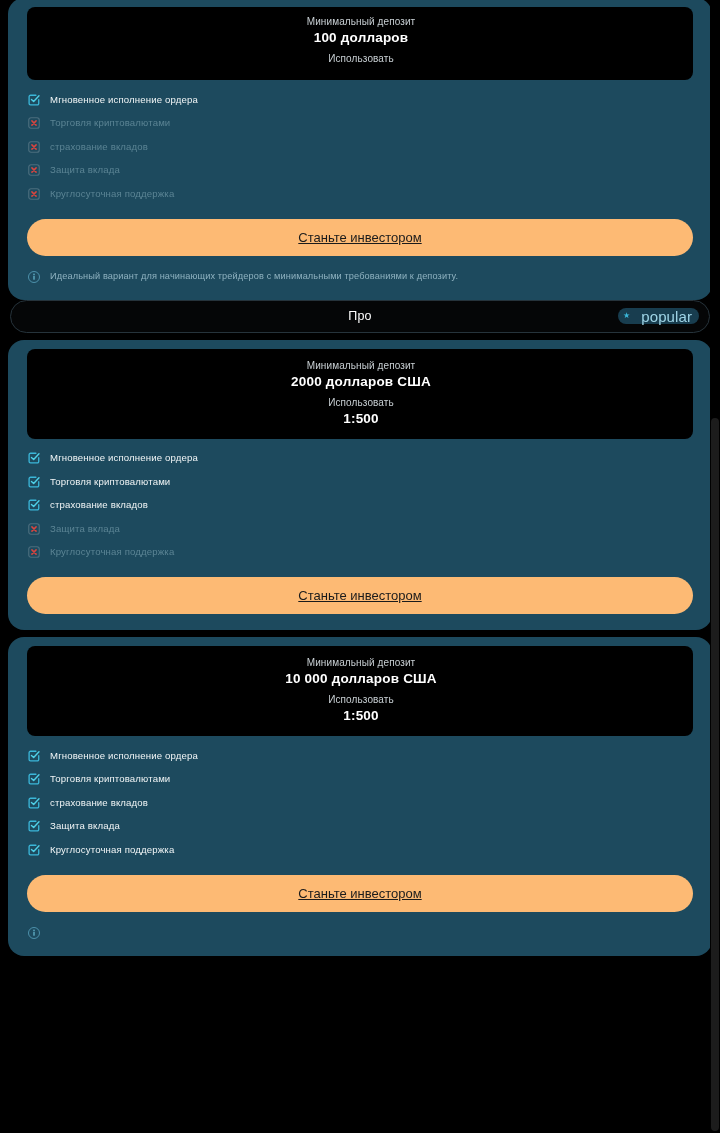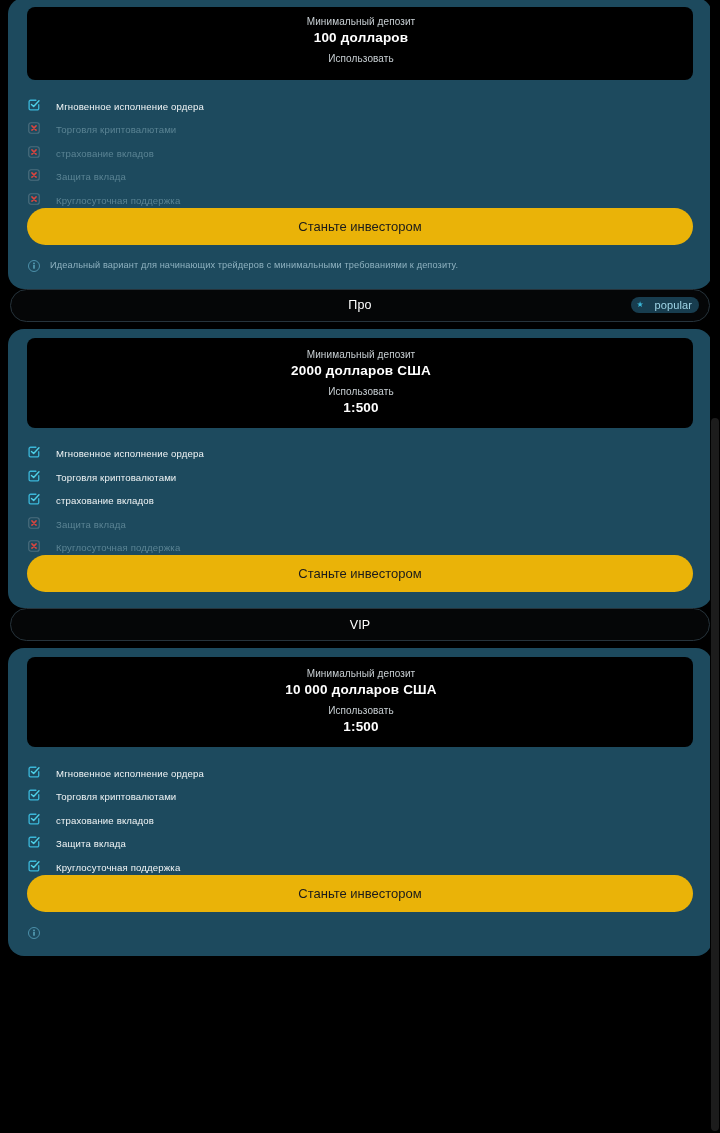--- a/index.html
+++ b/index.html
@@ -48,21 +48,21 @@
     padding: 0 7px 0 5px;
     border-radius: 9px;
     background: #183d4f;
     display: flex;
     align-items: center;
     gap: 3px;
   }
   .popular-badge .star { color: #3bb7d9; font-size: 8px; line-height: 1; }
   .popular-badge .txt {
     color: #9fd4e6;
-    font-size: 11px;
+    font-size: 15px;
     letter-spacing: .1px;
     padding-left: 8px;
   }
 
   .plan-body {
     margin: 7px 8px 0 8px;
     background: #1d4a5e;
     border-radius: 16px;
     padding: 9px 19px 16px 19px;
   }
@@ -85,53 +85,54 @@
     font-size: 13.5px;
     font-weight: bold;
     letter-spacing: .2px;
   }
   .info-gap { height: 8px; }
 
   
   .features { padding: 8px 0 0 0; }
   .feature {
     display: flex;
-    align-items: flex-end;
-    gap: 15px;
+    align-items: center;
+    gap: 9px;
     height: 23.5px;
   }
   .feature-icon {
     width: 14px; height: 14px;
     flex: 0 0 14px;
     position: relative;
   }
   .feature-icon svg { display: block; }
   .feature-label {
     font-size: 9.6px;
     letter-spacing: .15px;
     line-height: 1;
   }
   .feature.on  .feature-label { color: #f1f5f6; }
   .feature.off .feature-label { color: #5b8494; }
 
   
   .cta {
-    margin-top: 2px;
+    margin-top: 13px;
     height: 37px;
     border-radius: 19px;
-    background: #eab308;
+    background: #fdba74;
     color: #1b1b1b;
     font-size: 13px;
     display: flex;
     align-items: center;
     justify-content: center;
     cursor: pointer;
     border: none;
     width: 100%;
     font-family: "Liberation Sans", sans-serif;
+    text-decoration: underline;
   }
 
   
   .note {
     margin-top: 14px;
     display: flex;
     align-items: center;
     gap: 9px;
   }
   .note-icon { width: 14px; height: 14px; flex: 0 0 14px; }
@@ -291,23 +292,20 @@
                   <path d="M5.6 5.6l4.8 4.8M10.4 5.6l-4.8 4.8" stroke="#d9453f" stroke-width="1.7" stroke-linecap="round"></path>
                 </svg>
               </span>
               <span class="feature-label">Круглосуточная поддержка</span>
             </div>
           </div>
           <button class="cta">Станьте инвестором</button>
         </div>
       </div>
       <div class="plan-wrap" style="position: relative;">
-        <div class="plan-header">
-          <span class="plan-header-title">VIP</span>
-        </div>
         <div class="plan-body">
           <div class="info-panel">
             <div class="info-label">Минимальный депозит</div>
             <div class="info-value">10 000 долларов США</div>
             <div class="info-gap"></div>
             <div class="info-label">Использовать</div>
             <div class="info-value">1:500</div>
           </div>
           <div class="features">
             <div class="feature on">

